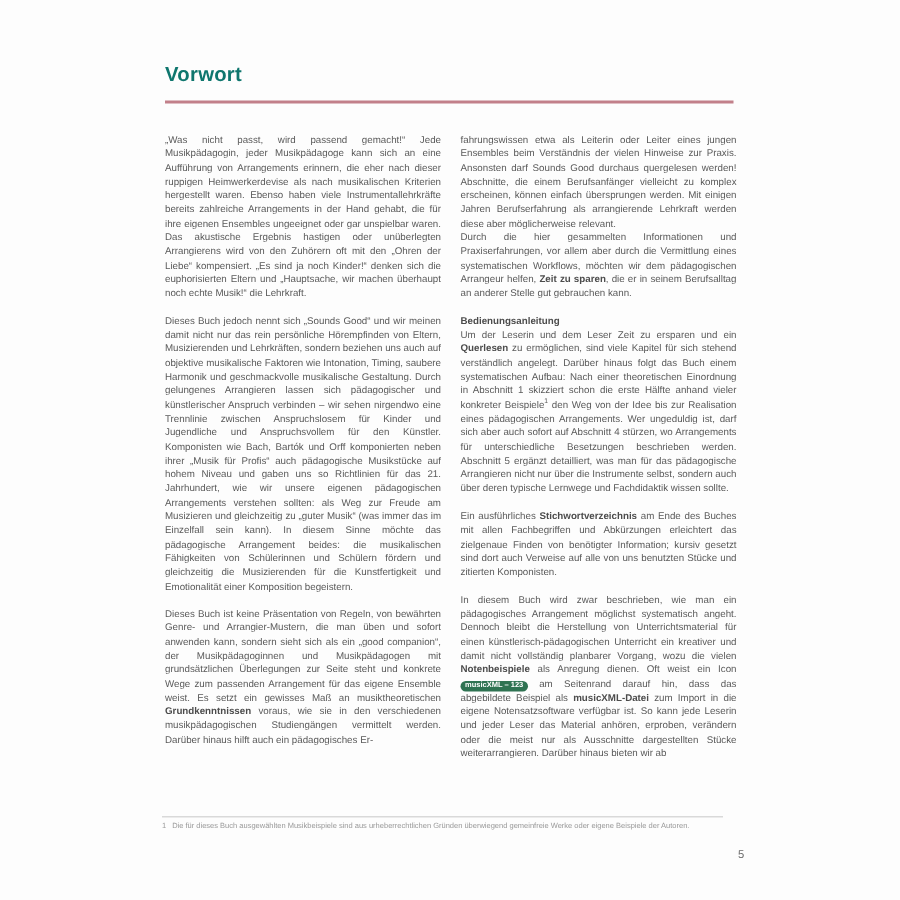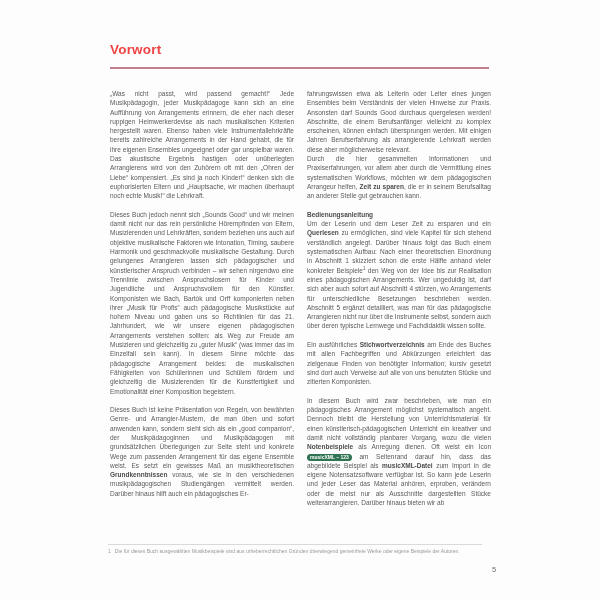--- a/index.html
+++ b/index.html
@@ -16,21 +16,21 @@
     width: 600px;
     height: 600px;
   }
   .title {
     position: absolute;
     left: 110px;
     top: 42px;
     margin: 0;
     font-size: 13.5px;
     font-weight: bold;
-    color: #ef4444;
+    color: #0f766e;
     letter-spacing: 0.2px;
   }
   .title-rule {
     position: absolute;
     left: 110px;
     top: 67px;
     width: 379px;
     height: 1.5px;
     background: #c2808a;
   }

